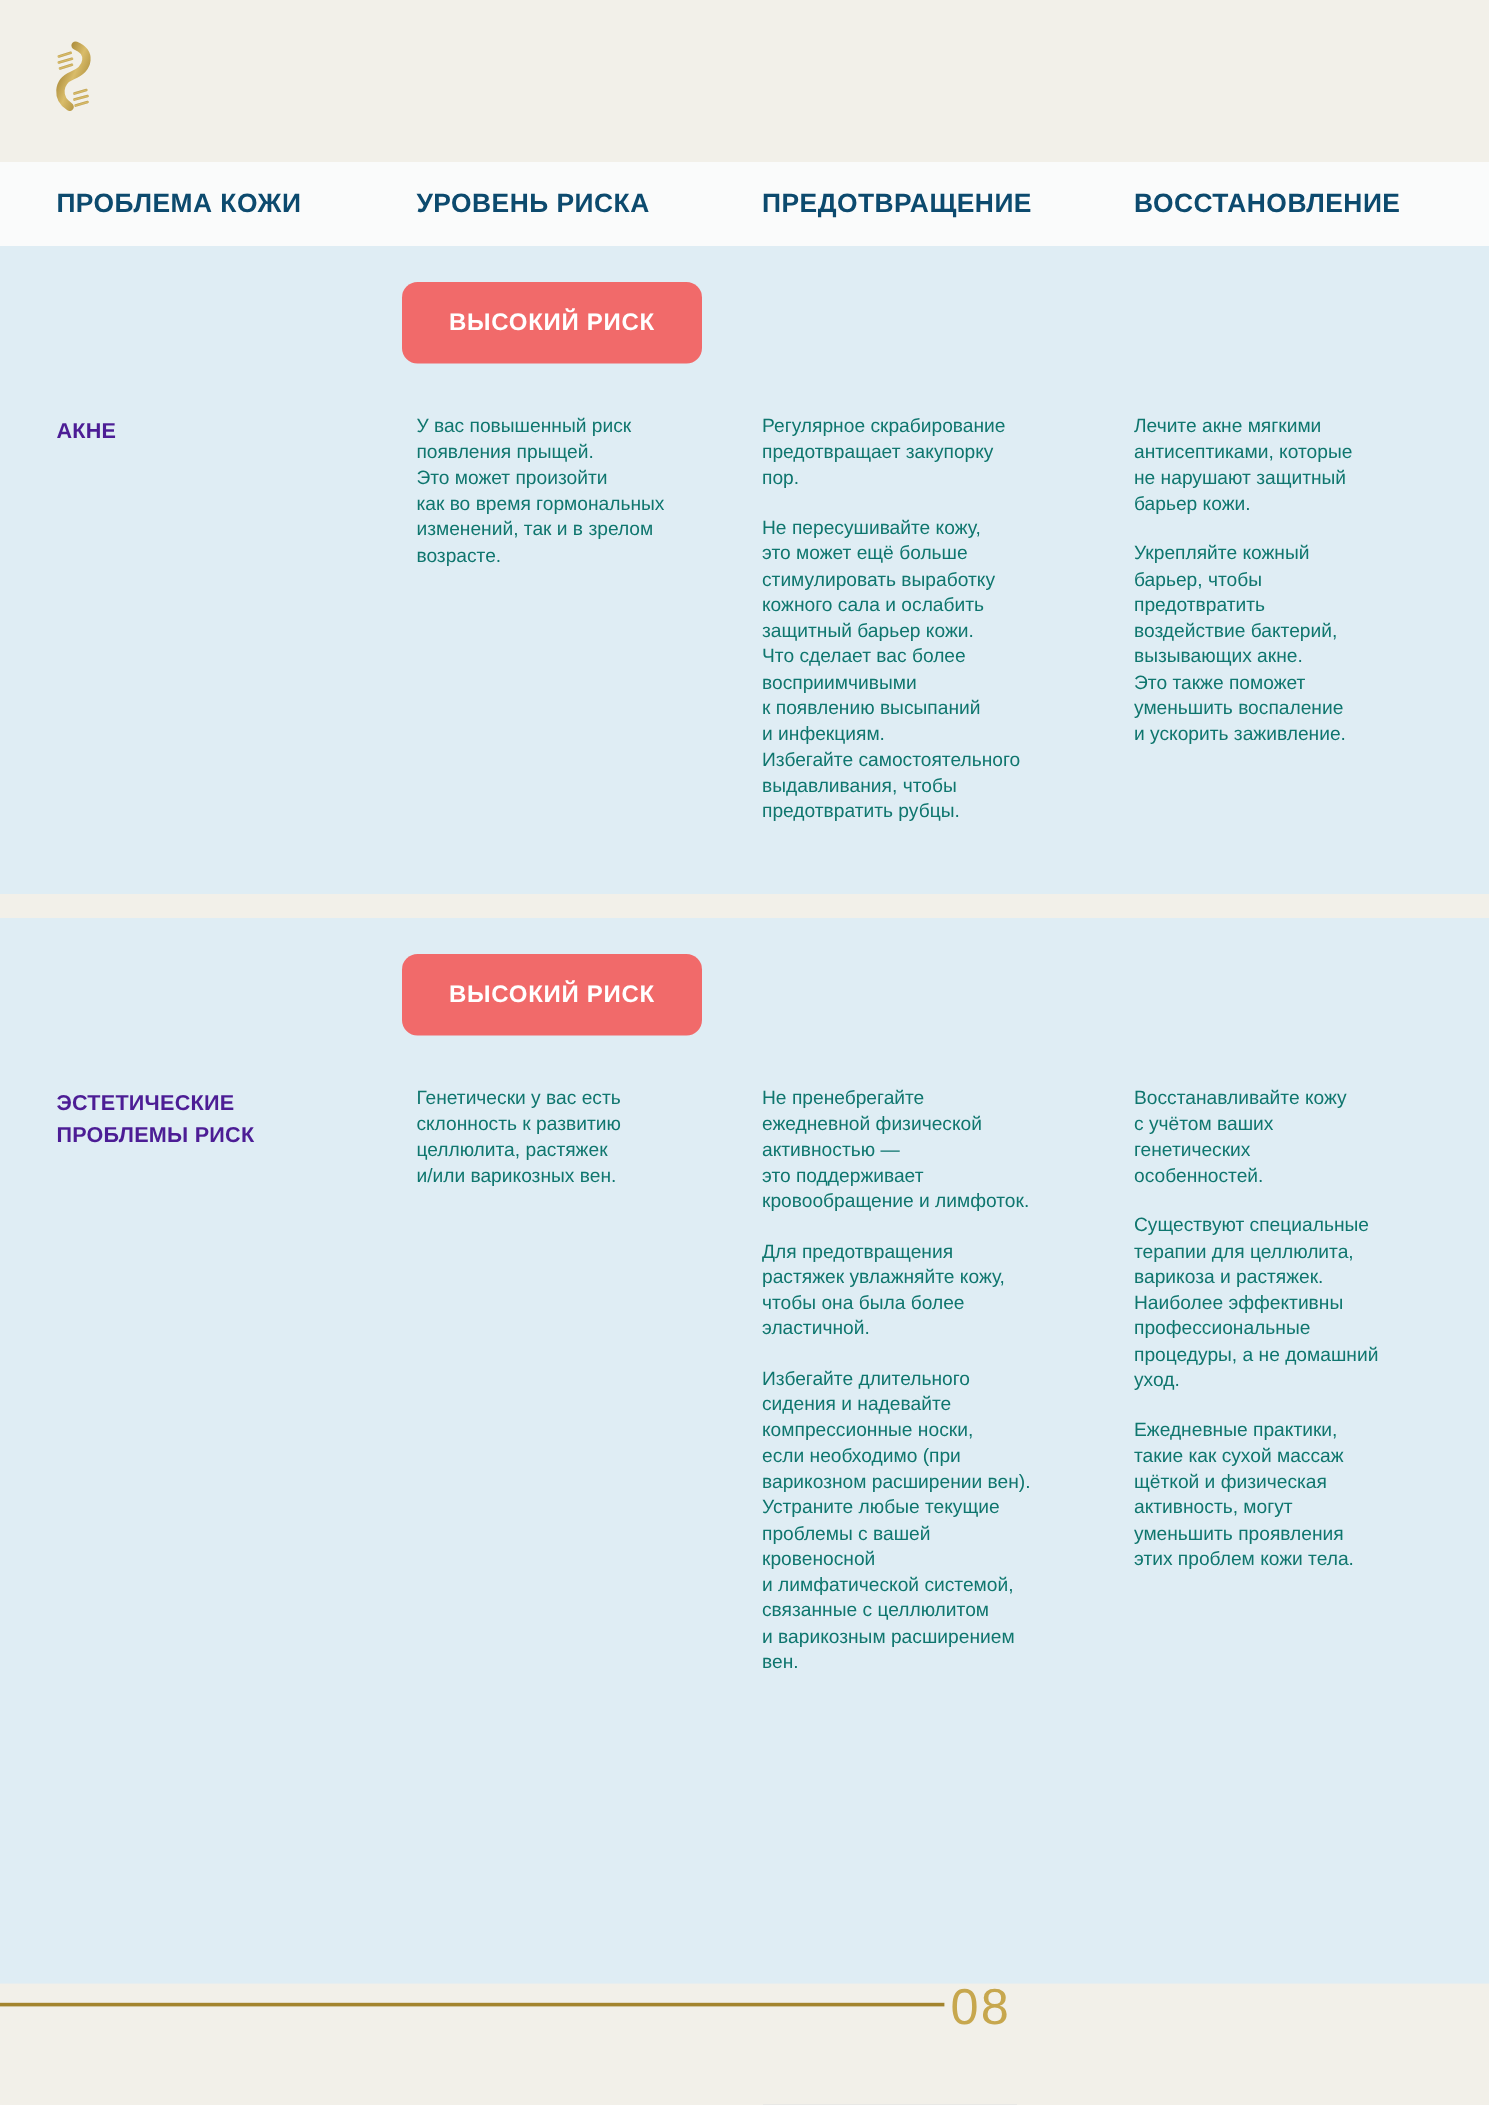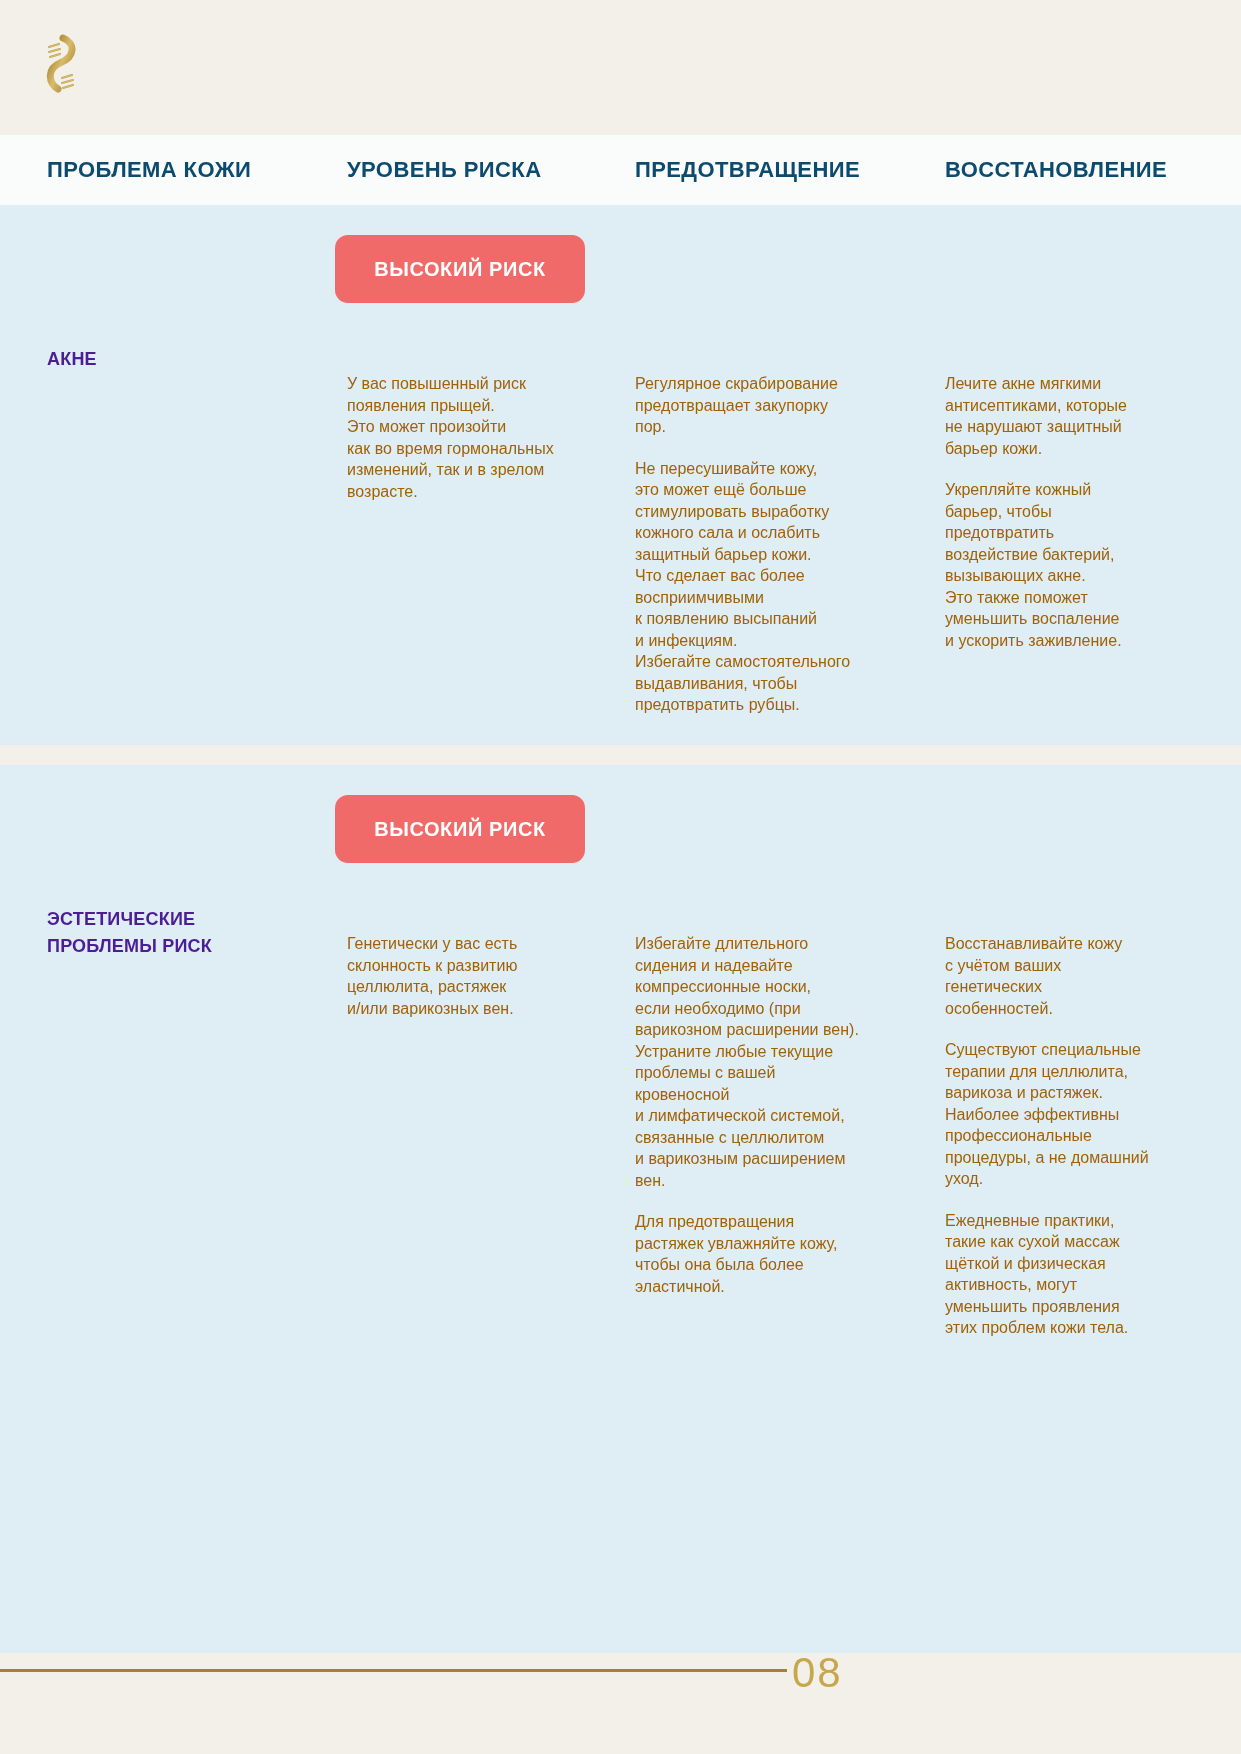--- a/index.html
+++ b/index.html
@@ -72,22 +72,21 @@
     font-size: 18px;
     font-weight: bold;
     line-height: 27px;
     letter-spacing: 0.2px;
     color: #4c1d95;
     padding-top: 1px;
   }
   .cell.body-text {
     font-size: 16px;
     line-height: 21.5px;
-    color: #a16207;
-    margin-top: 28px;
+    color: #0f766e;
   }
   .para { white-space: pre-line; }
   .para + .para { margin-top: 20px; }
 
   
   .footer { position: relative; height: 101px; }
   .gold-line {
     position: absolute;
     left: 0;
     top: 16px;
@@ -193,36 +192,41 @@
             <div>ЭСТЕТИЧЕСКИЕ</div>
             <div>ПРОБЛЕМЫ РИСК</div>
           </div>
           <div class="cell body-text">
             <div class="para">Генетически у вас есть
 склонность к развитию
 целлюлита, растяжек
 и/или варикозных вен.</div>
           </div>
           <div class="cell body-text">
+            <div class="para">Не пренебрегайте
+ежедневной физической
+активностью —
+это поддерживает
+кровообращение и лимфоток.</div>
+            <div class="para">Для предотвращения
+растяжек увлажняйте кожу,
+чтобы она была более
+эластичной.</div>
             <div class="para">Избегайте длительного
 сидения и надевайте
 компрессионные носки,
 если необходимо (при
 варикозном расширении вен).
 Устраните любые текущие
 проблемы с вашей
 кровеносной
 и лимфатической системой,
 связанные с целлюлитом
 и варикозным расширением
 вен.</div>
-            <div class="para">Для предотвращения
-растяжек увлажняйте кожу,
-чтобы она была более
-эластичной.</div>
           </div>
           <div class="cell body-text">
             <div class="para">Восстанавливайте кожу
 с учётом ваших
 генетических
 особенностей.</div>
             <div class="para">Существуют специальные
 терапии для целлюлита,
 варикоза и растяжек.
 Наиболее эффективны

